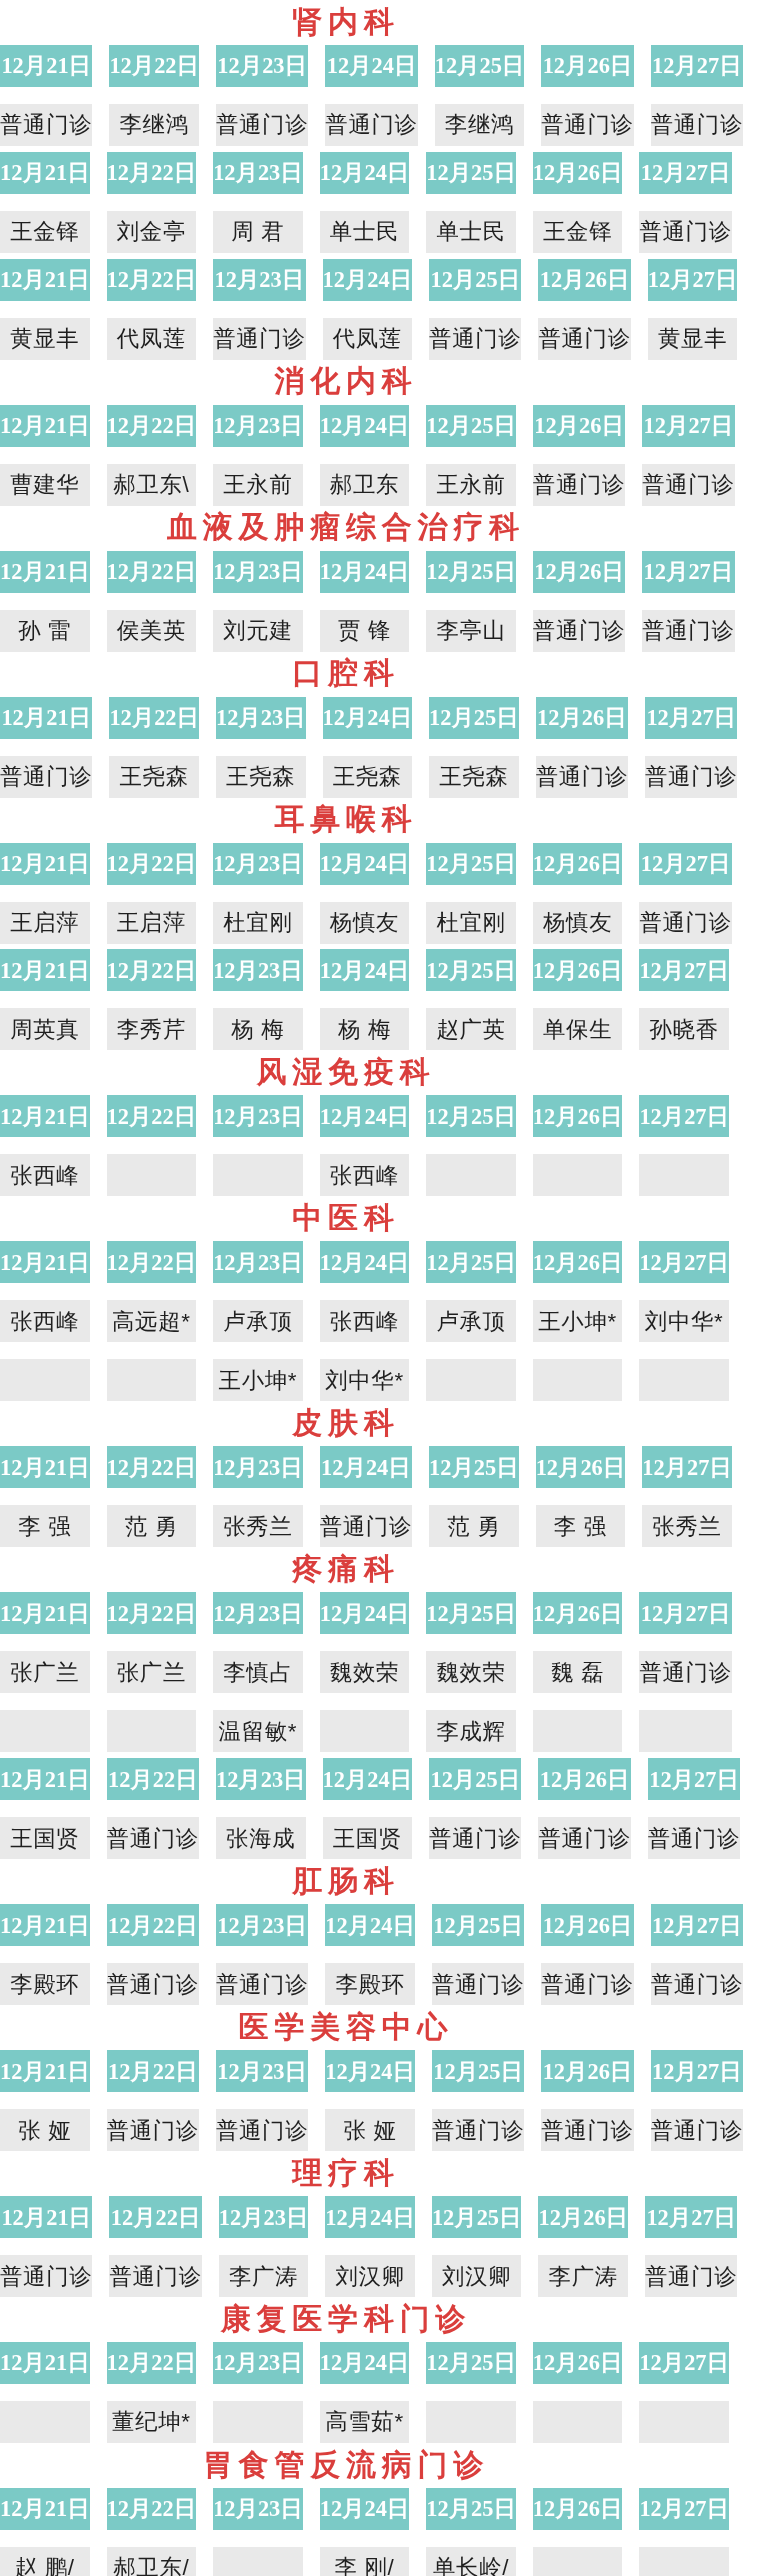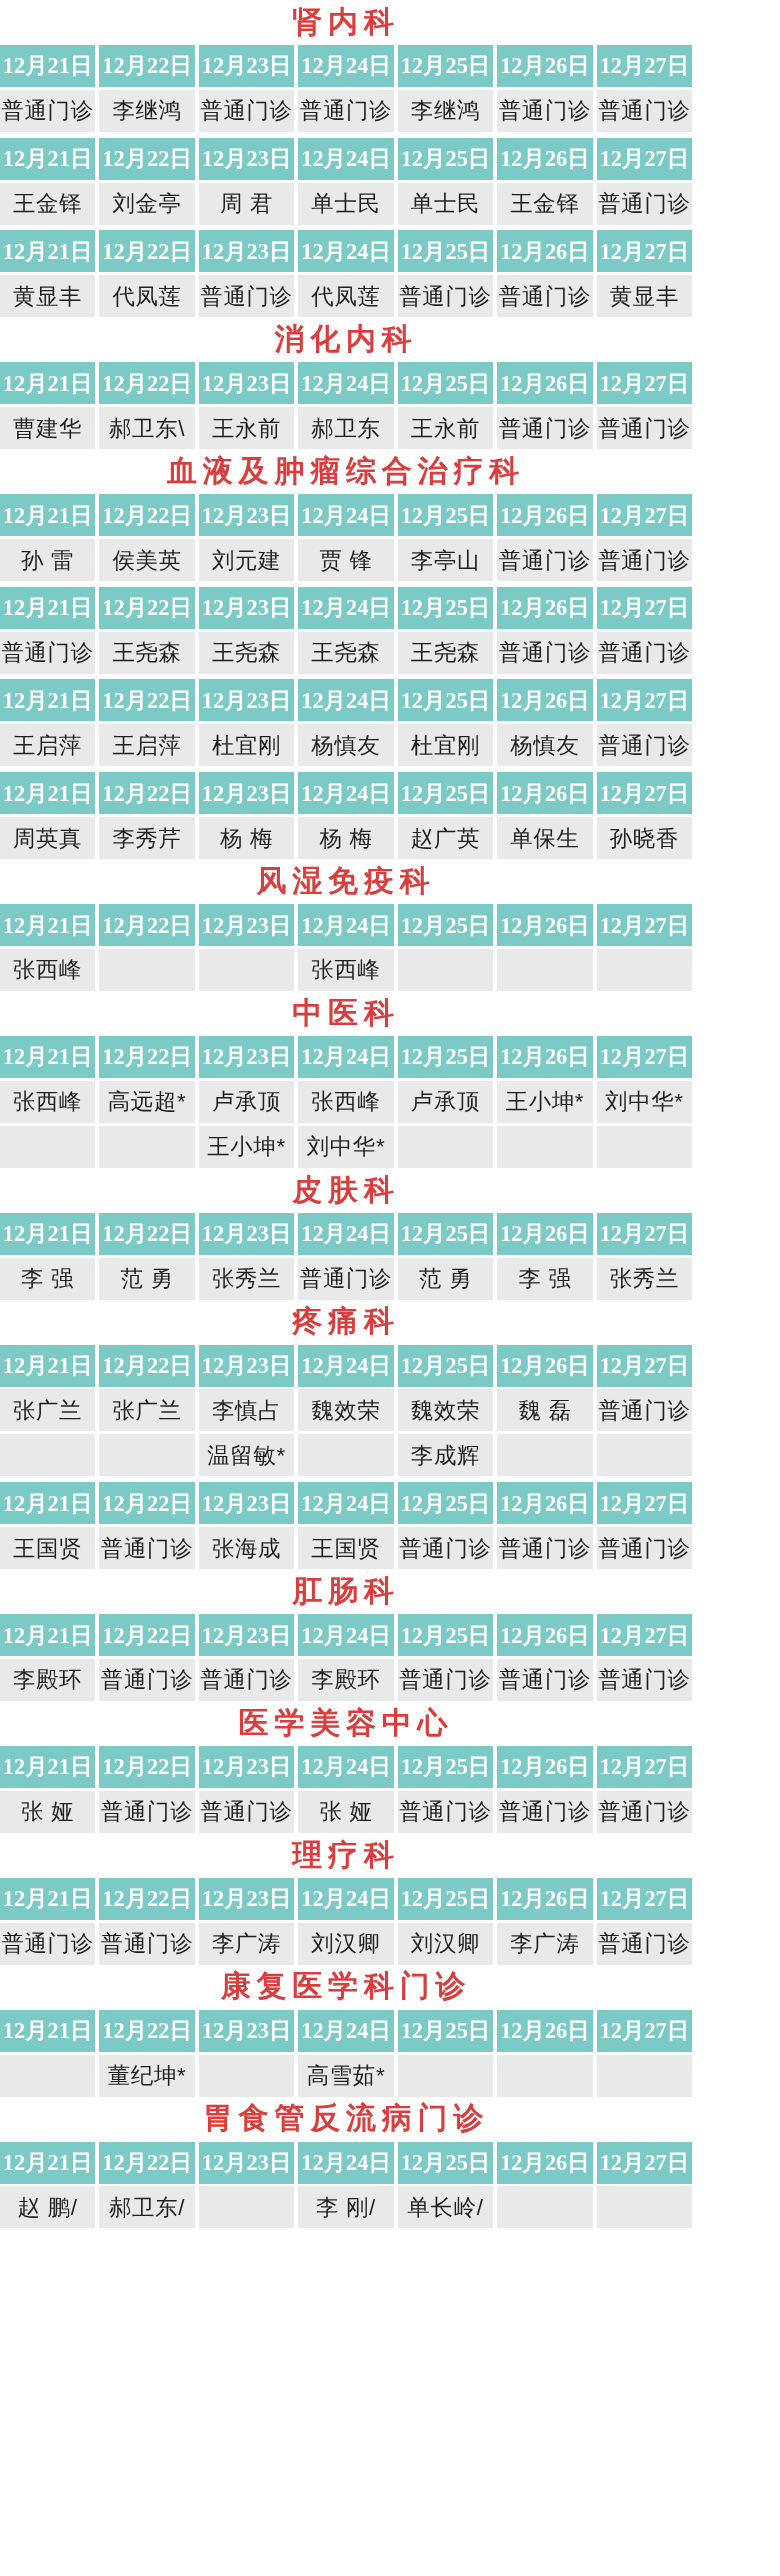--- a/index.html
+++ b/index.html
@@ -28,20 +28,21 @@
     line-height: 32px;
     letter-spacing: 5.8px;
     margin: 5.8px 0 7.2px 0;
     white-space: nowrap;
   }
   .grid {
     display: grid;
     grid-template-columns: repeat(7, 1fr);
     column-gap: 4.3px;
     row-gap: 2.9px;
+    gap: 17px;
   }
   .cell {
     display: flex;
     align-items: center;
     justify-content: center;
     white-space: nowrap;
   }
   .hdr-cell {
     background: #7BCAC6;
     color: #ffffff;
@@ -154,39 +155,41 @@
         <div class="cell data-cell">侯美英</div>
         <div class="cell data-cell">刘元建</div>
         <div class="cell data-cell">贾 锋</div>
         <div class="cell data-cell">李亭山</div>
         <div class="cell data-cell">普通门诊</div>
         <div class="cell data-cell">普通门诊</div>
       </div>
   </div>
 
   <div class="section">
+    <div class="section-title">口腔科</div>
     <div class="grid">
         <div class="cell hdr-cell">12月21日</div>
         <div class="cell hdr-cell">12月22日</div>
         <div class="cell hdr-cell">12月23日</div>
         <div class="cell hdr-cell">12月24日</div>
         <div class="cell hdr-cell">12月25日</div>
         <div class="cell hdr-cell">12月26日</div>
         <div class="cell hdr-cell">12月27日</div>
         <div class="cell data-cell">普通门诊</div>
         <div class="cell data-cell">王尧森</div>
         <div class="cell data-cell">王尧森</div>
         <div class="cell data-cell">王尧森</div>
         <div class="cell data-cell">王尧森</div>
         <div class="cell data-cell">普通门诊</div>
         <div class="cell data-cell">普通门诊</div>
       </div>
   </div>
 
   <div class="section">
+    <div class="section-title">耳鼻喉科</div>
     <div class="grid">
         <div class="cell hdr-cell">12月21日</div>
         <div class="cell hdr-cell">12月22日</div>
         <div class="cell hdr-cell">12月23日</div>
         <div class="cell hdr-cell">12月24日</div>
         <div class="cell hdr-cell">12月25日</div>
         <div class="cell hdr-cell">12月26日</div>
         <div class="cell hdr-cell">12月27日</div>
         <div class="cell data-cell">王启萍</div>
         <div class="cell data-cell">王启萍</div>

